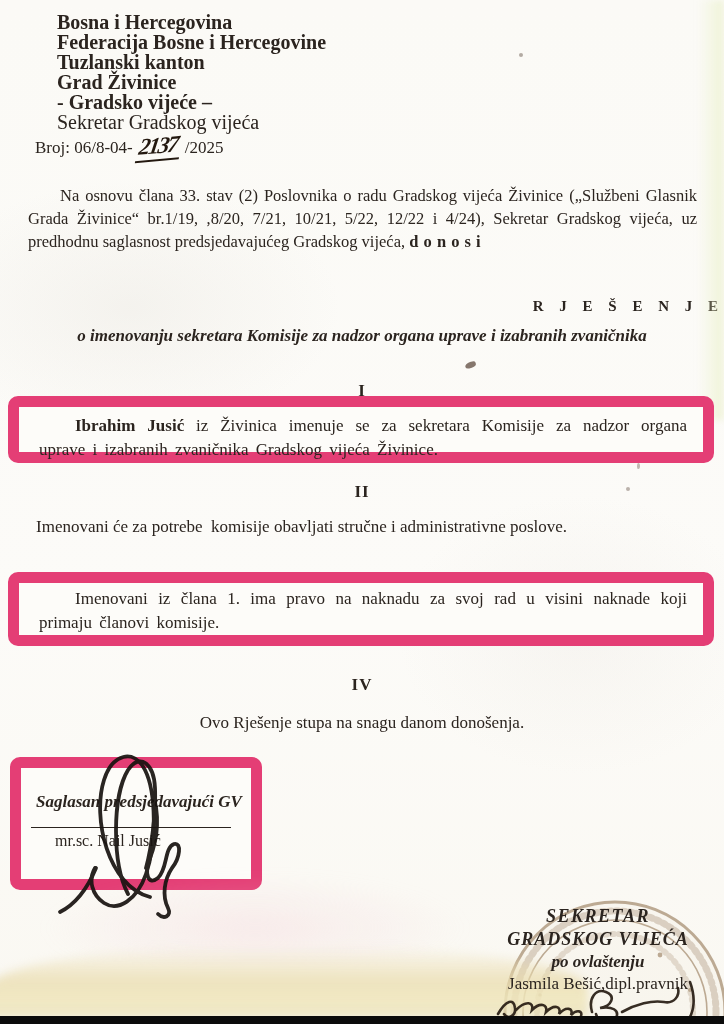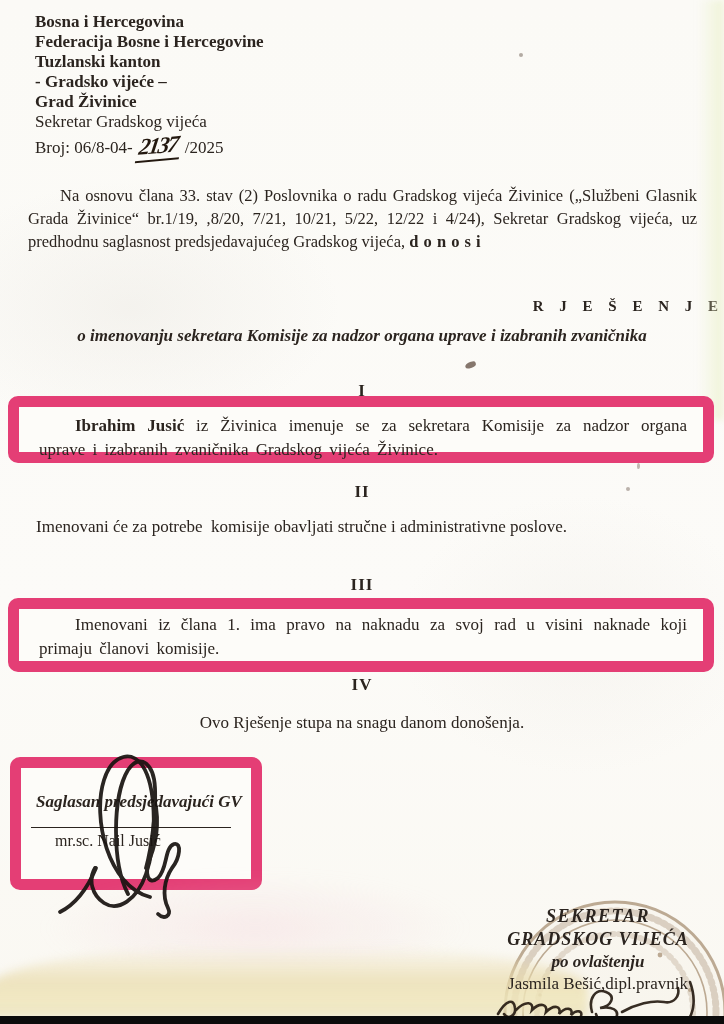--- a/index.html
+++ b/index.html
@@ -6,21 +6,21 @@
   .page{
     position:relative;width:724px;height:1024px;overflow:hidden;
     background:
       radial-gradient(ellipse 300px 180px at 18% 30%, rgba(210,205,195,.18), rgba(0,0,0,0) 70%),
       radial-gradient(ellipse 260px 200px at 80% 62%, rgba(215,208,198,.14), rgba(0,0,0,0) 70%),
       linear-gradient(180deg,#fbfaf6 0%, #fcfbf8 60%, #faf8f2 100%);
     font-family:"Liberation Serif", serif;color:#2b241f;
   }
   .abs{position:absolute;}
   
-  .hdr-line{font-size:17px;font-weight:bold;line-height:20px;white-space:nowrap;}
+  .hdr-line{font-size:20px;font-weight:bold;line-height:20px;white-space:nowrap;margin-left:22px;}
   .hdr-line.norm{font-weight:normal;}
   .num-line{font-size:17px;white-space:nowrap;}
   .hand-num{display:inline-block;font-style:italic;font-weight:bold;font-size:23px;
     transform:rotate(-5deg) skewX(-14deg);border-bottom:2.5px solid #23180f;
     padding:0 4px 0 2px;margin:0 4px;color:#23180f;letter-spacing:-2px;}
   
   .preamble{font-size:16.5px;line-height:23px;text-align:justify;text-indent:32px;}
   .preamble b{letter-spacing:.5px;}
   .title{width:100%;text-align:right;font-size:15px;font-weight:bold;letter-spacing:6px;}
   .subtitle{width:100%;text-align:center;font-size:17px;font-weight:bold;font-style:italic;}
@@ -53,41 +53,41 @@
 </style>
 </head>
 <body>
 
 <div class="page">
 
   <div class="abs" style="left:35px;top:12px;">
     <div class="hdr-line">Bosna i Hercegovina</div>
     <div class="hdr-line">Federacija Bosne i Hercegovine</div>
     <div class="hdr-line">Tuzlanski kanton</div>
+    <div class="hdr-line">Grad Živinice</div>
     <div class="hdr-line">- Gradsko vijeće –</div>
-    <div class="hdr-line">Grad Živinice</div>
     <div class="hdr-line norm">Sekretar Gradskog vijeća</div>
     <div class="num-line" style="margin-top:1px;"><span>Broj: 06/8-04-</span><span class="hand-num">2137</span><span>/2025</span></div>
   </div>
 
   <div class="abs preamble" style="left:28px;top:184px;width:669px;"><span>Na osnovu člana 33. stav (2) Poslovnika o radu Gradskog vijeća Živinice („Službeni Glasnik Grada Živinice“ br.1/19, ,8/20, 7/21, 10/21, 5/22, 12/22 i 4/24), Sekretar Gradskog vijeća, uz predhodnu saglasnost predsjedavajućeg Gradskog vijeća, </span><b>d o n o s i</b></div>
 
   <div class="abs title" style="top:298px;">R J E Š E N J E</div>
   <div class="abs subtitle" style="top:326px;">o imenovanju sekretara Komisije za nadzor organa uprave i izabranih zvaničnika</div>
 
   <div class="abs numeral" style="top:381px;z-index:0;">I</div>
   <div class="abs hl-box" style="left:8px;top:396px;width:706px;height:67px;">
     <div class="hl-text"><b>Ibrahim Jusić</b><span> iz Živinica imenuje se za sekretara Komisije za nadzor organa uprave i izabranih zvaničnika Gradskog vijeća Živinice.</span></div>
   </div>
 
   <div class="abs numeral" style="top:482px;">II</div>
   <div class="abs sect-text" style="left:36px;top:516px;width:660px;">Imenovani će za potrebe  komisije obavljati stručne i administrativne poslove.</div>
 
   <div class="abs numeral" style="top:575px;">III</div>
-  <div class="abs hl-box" style="left:8px;top:598px;width:706px;height:74px;">
+  <div class="abs hl-box" style="left:8px;top:572px;width:706px;height:74px;">
     <div class="hl-text" style="padding-top:4px;">Imenovani iz člana 1. ima pravo na naknadu za svoj rad u visini naknade koji primaju članovi komisije.</div>
   </div>
 
   <div class="abs numeral" style="top:675px;">IV</div>
   <div class="abs sect-text center" style="top:712px;">Ovo Rješenje stupa na snagu danom donošenja.</div>
 
   <div class="abs hl-box" style="left:10px;top:757px;width:252px;height:133px;">
     <div class="abs approval-label" style="left:15px;top:24px;">Saglasan predsjedavajući GV</div>
     <div class="abs sig-line" style="left:10px;top:59px;width:200px;"></div>
     <div class="abs approver" style="left:34px;top:64px;">mr.sc. Nail Jusić</div>

